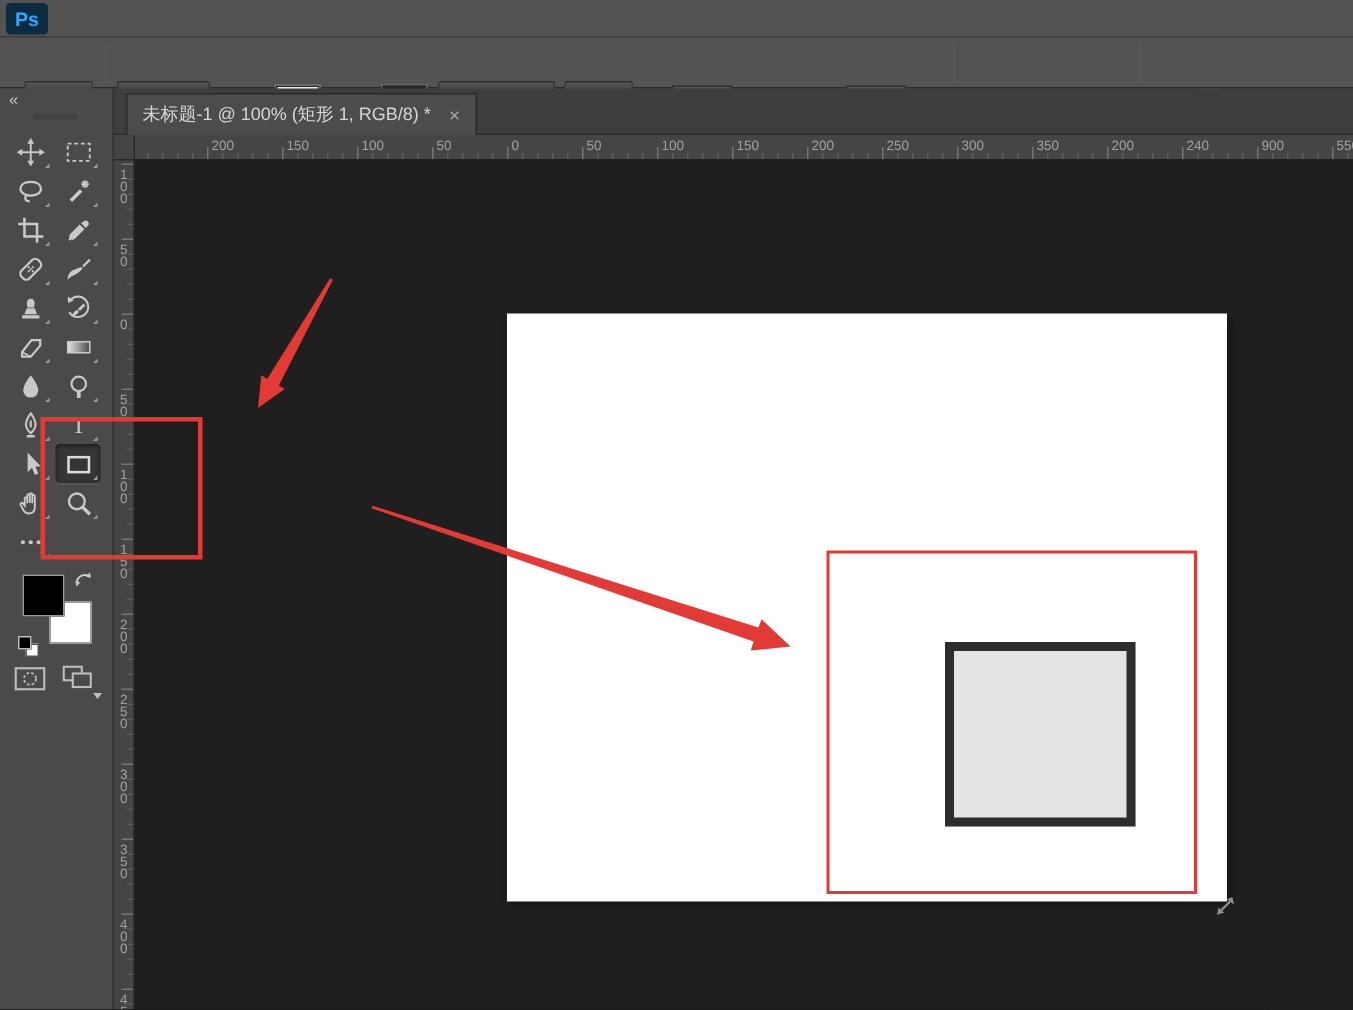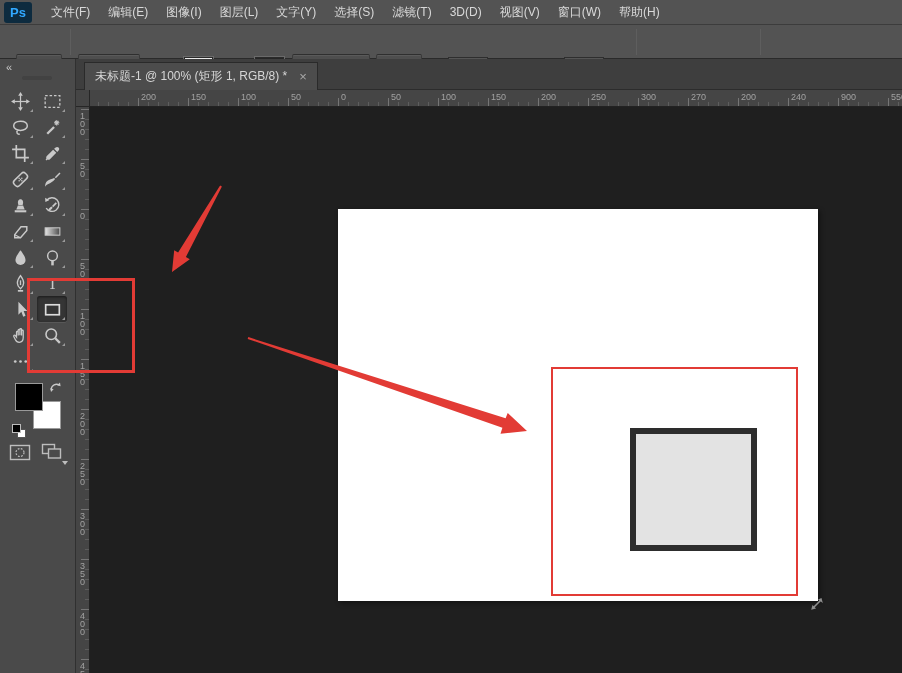--- a/index.html
+++ b/index.html
@@ -83,33 +83,20 @@
   .anno-canvas { left:551px; top:367px; width:247px; height:229px; border-width:2px; z-index:20; }
   .anno-arrows { position:absolute; left:0; top:0; width:902px; height:673px; pointer-events:none; z-index:21; }
 </style>
 </head>
 <body>
 
 <div class="page">
 
   <div class="menu-bar">
     <div class="ps-logo">Ps</div>
-    <div class="menu-items" id="menu-items">
-        <div class="menu-item">文件(F)</div>
-        <div class="menu-item">编辑(E)</div>
-        <div class="menu-item">图像(I)</div>
-        <div class="menu-item">图层(L)</div>
-        <div class="menu-item">文字(Y)</div>
-        <div class="menu-item">选择(S)</div>
-        <div class="menu-item">滤镜(T)</div>
-        <div class="menu-item">3D(D)</div>
-        <div class="menu-item">视图(V)</div>
-        <div class="menu-item">窗口(W)</div>
-        <div class="menu-item">帮助(H)</div>
-      </div>
   </div>
 
   <div class="options-bar">
     <div class="combo" style="left:16px; width:46px;">
       <svg viewBox="0 0 18 14" width="18" height="14" style="margin-left:5px;">
         <rect x="1.5" y="1.5" width="15" height="11" rx="2" fill="#7d7d7d" stroke="#cfcfcf" stroke-width="1.2"></rect>
       </svg>
       <span class="caret"></span>
     </div>
     <div class="sep" style="left:70px;"></div>
@@ -500,21 +487,21 @@
       <div class="h-lab" style="left: 351px;">100</div>
       <div class="h-tick" style="left: 398px;"></div>
       <div class="h-lab" style="left: 401px;">150</div>
       <div class="h-tick" style="left: 448px;"></div>
       <div class="h-lab" style="left: 451px;">200</div>
       <div class="h-tick" style="left: 498px;"></div>
       <div class="h-lab" style="left: 501px;">250</div>
       <div class="h-tick" style="left: 548px;"></div>
       <div class="h-lab" style="left: 551px;">300</div>
       <div class="h-tick" style="left: 598px;"></div>
-      <div class="h-lab" style="left: 601px;">270</div>
+      <div class="h-lab" style="left: 601px;">350</div>
       <div class="h-tick" style="left: 648px;"></div>
       <div class="h-lab" style="left: 651px;">200</div>
       <div class="h-tick" style="left: 698px;"></div>
       <div class="h-lab" style="left: 701px;">240</div>
       <div class="h-tick" style="left: 748px;"></div>
       <div class="h-lab" style="left: 751px;">900</div>
       <div class="h-tick" style="left: 798px;"></div>
       <div class="h-lab" style="left: 801px;">550</div>
     </div>
   <div class="v-ruler" id="v-ruler">

